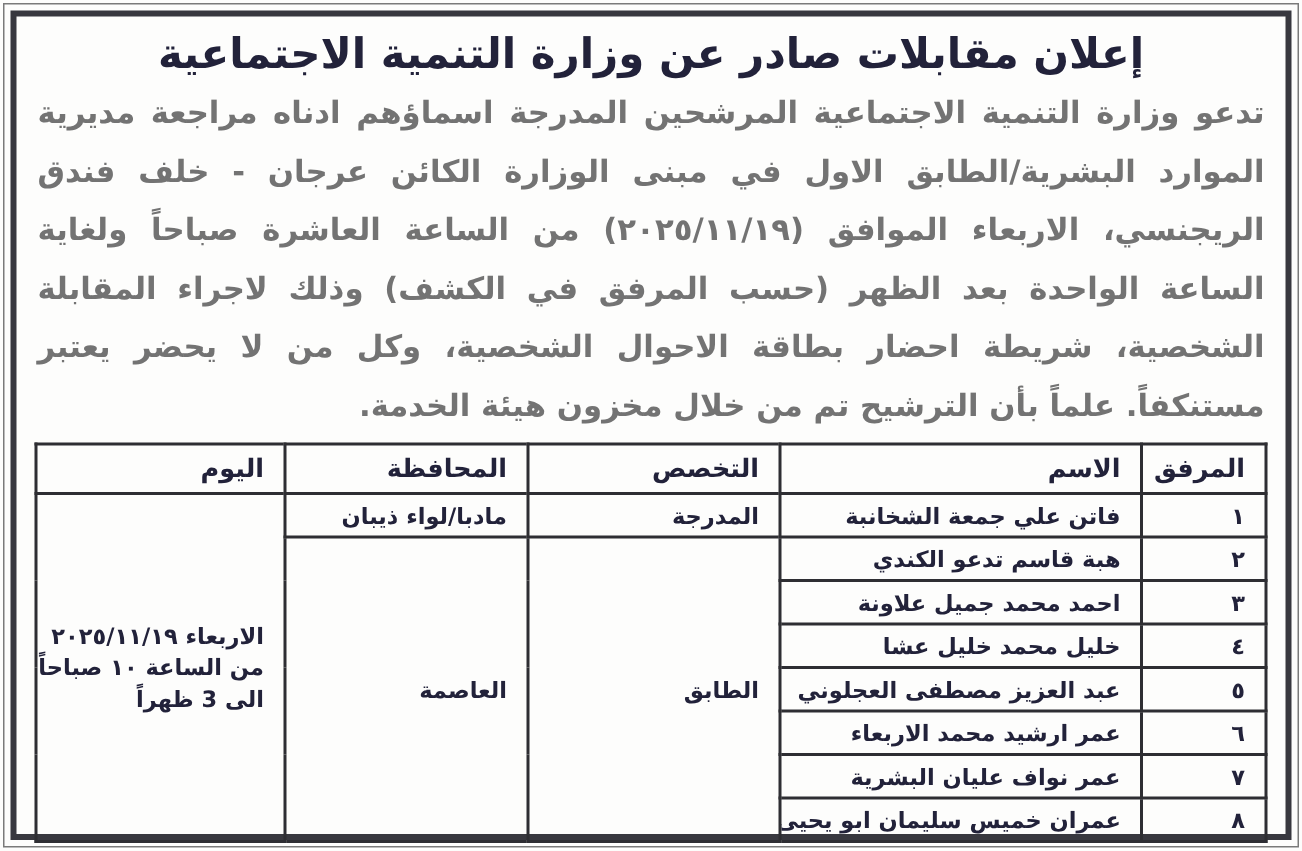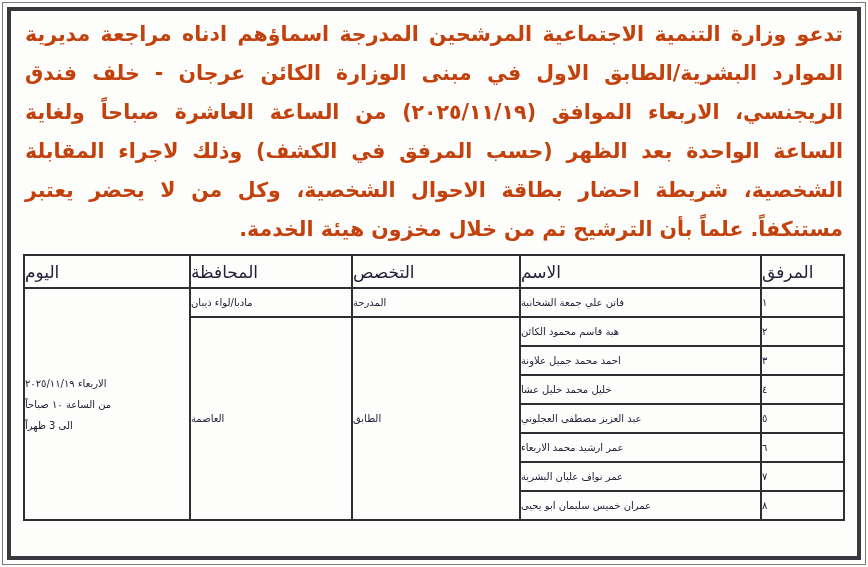--- a/index.html
+++ b/index.html
@@ -11,49 +11,50 @@
   .page{position:absolute;inset:0;background:#fdfdfc;}
   .frame-outer{position:absolute;inset:2px;border:1px solid #7a7a7a;pointer-events:none;}
   .frame-inner{position:absolute;inset:7px;border:4px solid #38383f;pointer-events:none;}
   .content{position:absolute;inset:13px;direction:rtl;}
   .title{
     margin:6px 0 4px 0;text-align:center;
     font-size:28px;font-weight:bold;color:#22223a;letter-spacing:-0.5px;
   }
   .body-text{
     margin:2px 12px 0 12px;direction:rtl;text-align:justify;
-    font-size:20.5px;font-weight:bold;color:#c2410c;line-height:39px;
+    font-size:20.5px;font-weight:bold;color:#737373;line-height:39px;
   }
   table.roster{
     width:820px;margin:5px auto 0 auto;border-collapse:collapse;table-layout:fixed;
     direction:rtl;
   }
   table.roster th,table.roster td{
-    border:2px solid #2e2e33;text-align:left;vertical-align:middle;
-    font-weight:normal;color:#22223a;padding:1px 0;overflow:hidden;white-space:nowrap;
+    border:2px solid #2e2e33;text-align:right;vertical-align:middle;
+    font-weight:bold;color:#22223a;padding:1px 13px;overflow:hidden;white-space:nowrap;
   }
   table.roster th{height:29px;font-size:17px;}
-  table.roster td{height:25px;font-size:10px;}
+  table.roster td{height:25px;font-size:15px;}
   td.cell-number{font-size:14px;}
   td.cell-name{font-size:15px;}
   td.merged-low{vertical-align:bottom;padding-bottom:24px;font-size:16px;}
   td.day-cell{
     vertical-align:bottom;padding-bottom:12px;
     font-size:14.5px;line-height:21px;white-space:normal;
   }
   .day-line{display:block;}
 </style>
 </head>
 <body>
 
 <div class="page">
   <div class="frame-outer"></div>
   <div class="frame-inner"></div>
 
   <div class="content">
+    <h1 class="title">إعلان مقابلات صادر عن وزارة التنمية الاجتماعية</h1>
 
     <p class="body-text">تدعو وزارة التنمية الاجتماعية المرشحين المدرجة اسماؤهم ادناه مراجعة مديرية الموارد البشرية/الطابق الاول في مبنى الوزارة الكائن عرجان - خلف فندق الريجنسي، الاربعاء الموافق (٢٠٢٥/١١/١٩) من الساعة العاشرة صباحاً ولغاية الساعة الواحدة بعد الظهر (حسب المرفق في الكشف) وذلك لاجراء المقابلة الشخصية، شريطة احضار بطاقة الاحوال الشخصية، وكل من لا يحضر يعتبر مستنكفاً. علماً بأن الترشيح تم من خلال مخزون هيئة الخدمة.</p>
 
     <table class="roster">
       <colgroup>
         <col style="width:83px">
         <col style="width:241px">
         <col style="width:168px">
         <col style="width:162px">
         <col style="width:166px">
@@ -74,21 +75,21 @@
           <td>المدرجة</td>
           <td>مادبا/لواء ذيبان</td>
           <td class="day-cell" rowspan="8">
             <span class="day-line">الاربعاء ٢٠٢٥/١١/١٩</span>
             <span class="day-line">من الساعة ١٠ صباحاً</span>
             <span class="day-line">الى 3 ظهراً</span>
           </td>
         </tr>
         <tr>
           <td class="cell-number">٢</td>
-          <td class="cell-name">هبة قاسم محمود الكائن</td>
+          <td class="cell-name">هبة قاسم تدعو الكندي</td>
           <td class="merged-low" rowspan="7">الطابق</td>
           <td class="merged-low" rowspan="7">العاصمة</td>
         </tr>
         <tr>
           <td class="cell-number">٣</td>
           <td class="cell-name">احمد محمد جميل علاونة</td>
         </tr>
         <tr>
           <td class="cell-number">٤</td>
           <td class="cell-name">خليل محمد خليل عشا</td>

